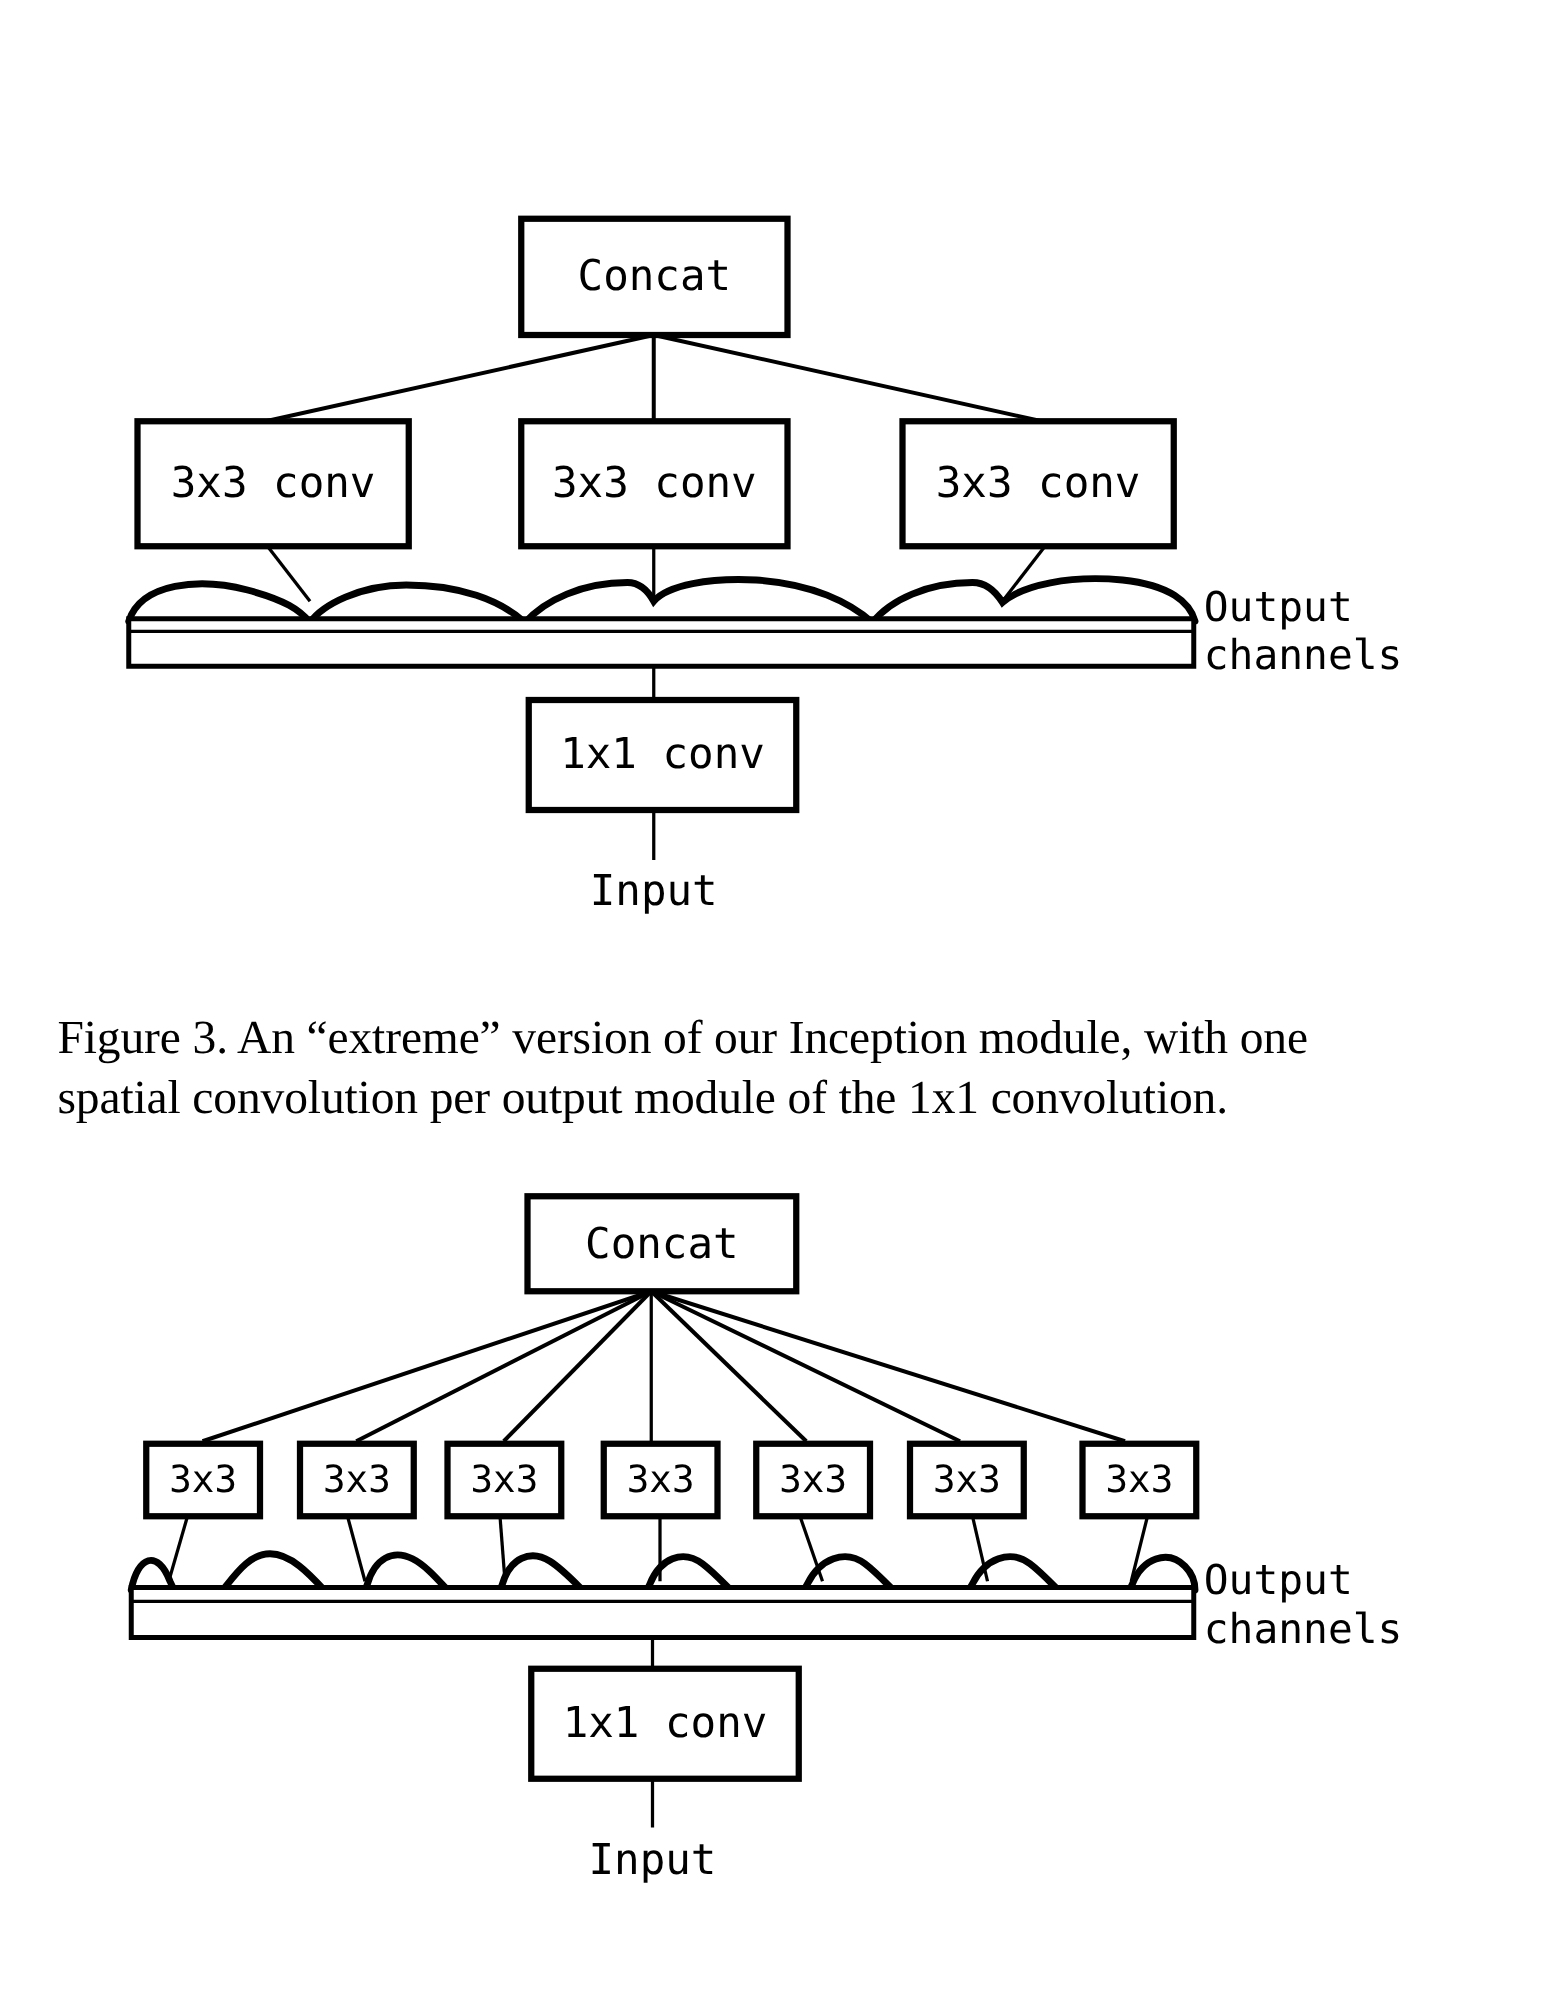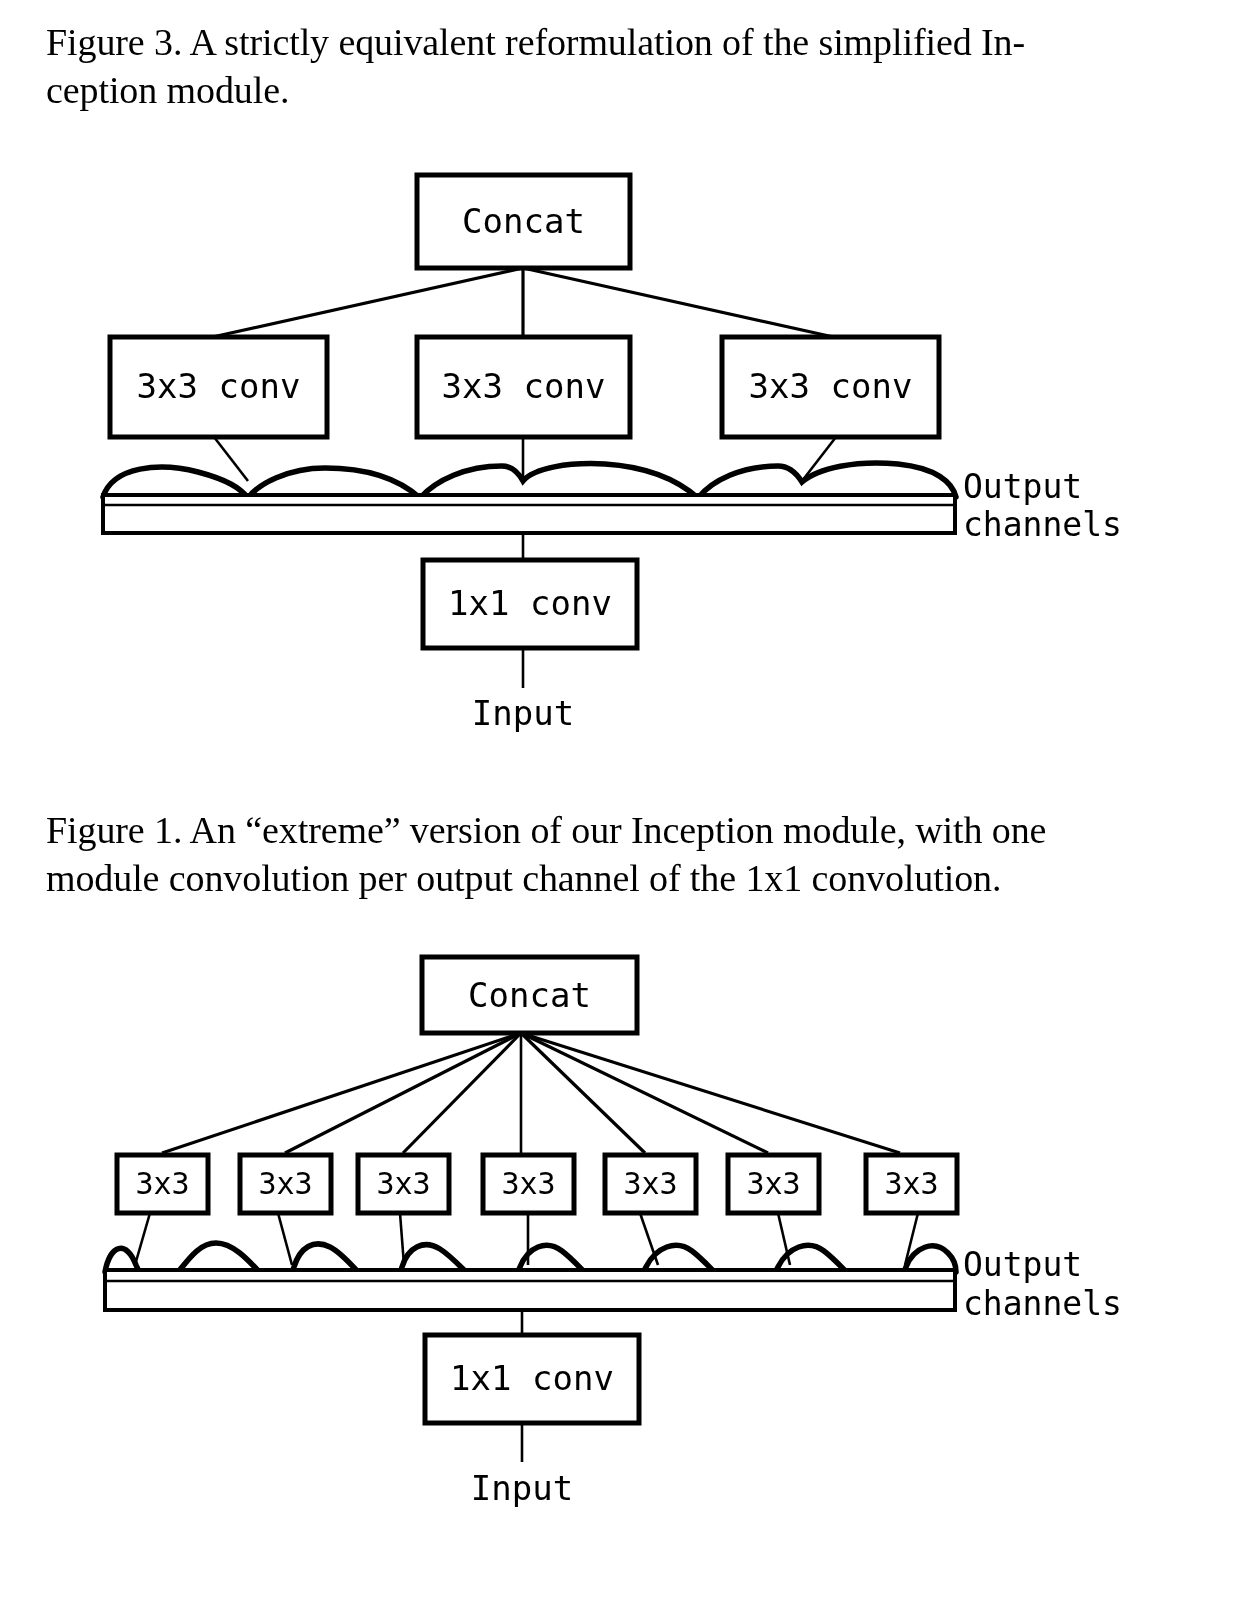--- a/index.html
+++ b/index.html
@@ -72,24 +72,20 @@
     fill: #000000;
     text-anchor: start;
     dominant-baseline: middle;
   }
 </style>
 </head>
 <body>
 
 <div class="page">
 
-  <div class="caption" id="caption-fig3">
-    <div>Figure 3. A strictly equivalent reformulation of the simplified In-</div>
-    <div>ception module.</div>
-  </div>
 
   <div class="figure" id="figure3">
     <svg width="1253" height="620" viewBox="0 0 1253 620" xmlns="http://www.w3.org/2000/svg">
 
       <g>
         <rect class="bx" x="417" y="25" width="213" height="93"></rect>
         <text class="lbl" x="523.5" y="73">Concat</text>
       </g>
 
       <g>
@@ -147,22 +143,22 @@
         <text class="lbl" x="530" y="455">1x1 conv</text>
       </g>
 
       <path class="ln-thin" d="M 523 498 L 523 538"></path>
       <text class="lbl" x="523" y="565">Input</text>
 
     </svg>
   </div>
 
   <div class="caption" id="caption-fig4">
-    <div>Figure 1. An “extreme” version of our Inception module, with one</div>
-    <div>module convolution per output channel of the 1x1 convolution.</div>
+    <div>Figure 3. An “extreme” version of our Inception module, with one</div>
+    <div>spatial convolution per output module of the 1x1 convolution.</div>
   </div>
 
   <div class="figure" id="figure4">
     <svg width="1253" height="620" viewBox="0 0 1253 620" xmlns="http://www.w3.org/2000/svg">
 
       <g>
         <rect class="bx" x="422" y="32" width="215" height="76"></rect>
         <text class="lbl" x="529.5" y="72">Concat</text>
       </g>
 

